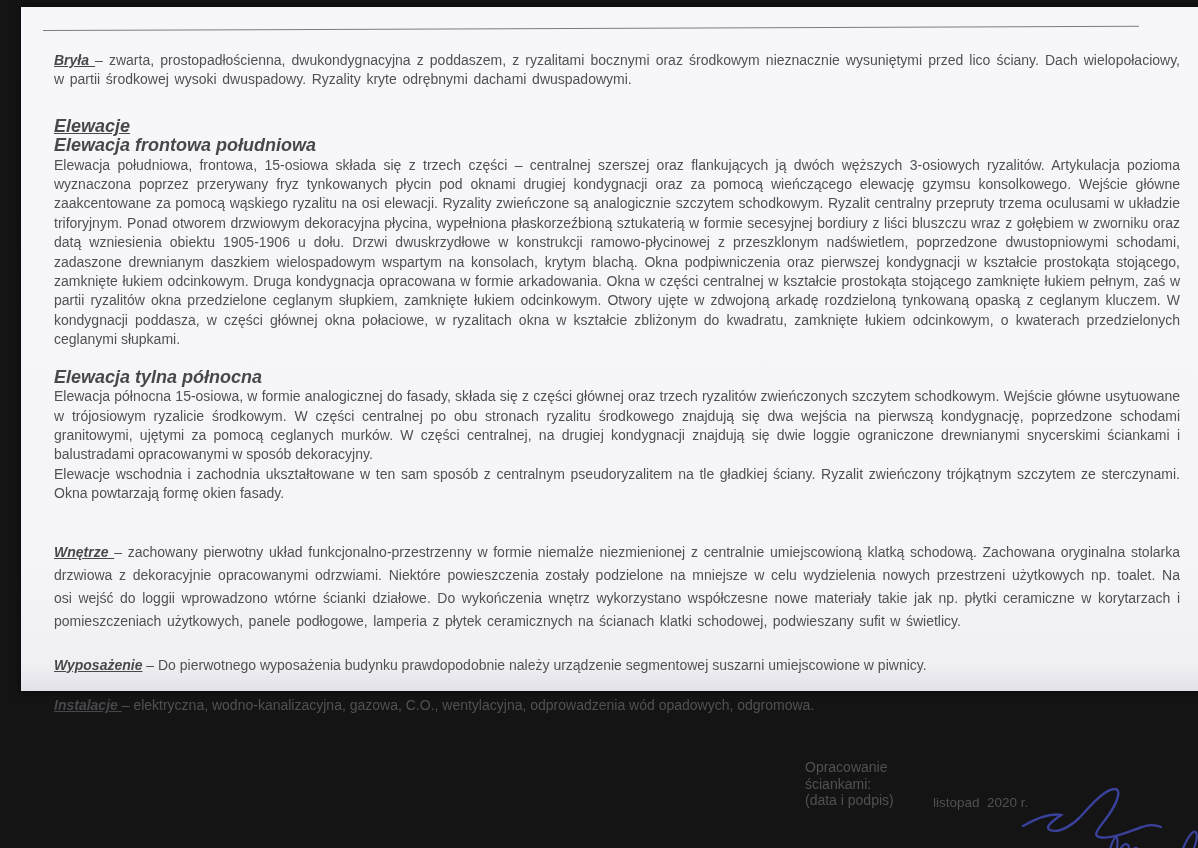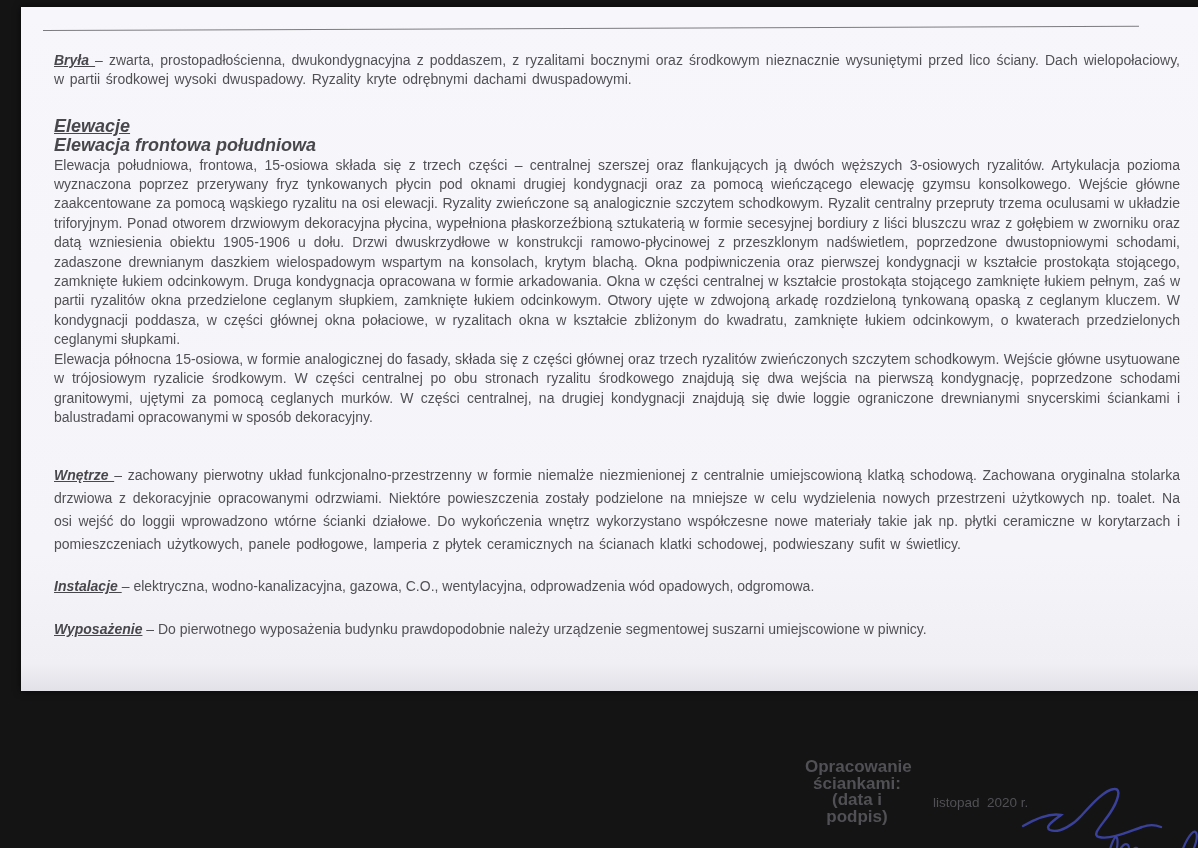--- a/index.html
+++ b/index.html
@@ -48,22 +48,22 @@
   #h-boczna  { margin-top:18px; }
   #p-wnetrze { margin-top:37px; line-height:23px; word-spacing:1.6px; }
   #p-wypos   { margin-top:23px; }
   #p-inst    { margin-top:21px; }
   .footer {
     position:absolute; left:784px; top:752px;
     display:flex; align-items:flex-start;
     color:#515155;
   }
   .footer-caption {
-    width:104px; text-align:center;
-    font-size:17px; line-height:16.5px;font-weight:bold;
+    width:104px; text-align:left;
+    font-size:14px; line-height:16.5px;
   }
   .sign-block {
     margin-left:24px;
     font-size:13.5px; line-height:17.6px;
     white-space:pre;
     position:relative;
   }
   .sig { position:absolute; pointer-events:none; }
   .sig svg { display:block; }
   #sig-1 { left:84px; top:-8px; }
@@ -77,28 +77,30 @@
 
   <div class="content">
 
     <p id="p-bryla"><span class="lead">Bryła </span><span>– zwarta, prostopadłościenna, dwukondygnacyjna z poddaszem, z ryzalitami bocznymi oraz środkowym nieznacznie wysuniętymi przed lico ściany. Dach wielopołaciowy, w partii środkowej wysoki dwuspadowy. Ryzality kryte odrębnymi dachami dwuspadowymi.</span></p>
 
     <h2 id="h-elewacje" class="sec-head underlined">Elewacje</h2>
 
     <h3 id="h-front" class="sec-head">Elewacja frontowa południowa</h3>
     <p id="p-front2">Elewacja południowa, frontowa, 15-osiowa składa się z trzech części – centralnej szerszej oraz flankujących ją dwóch węższych 3-osiowych ryzalitów. Artykulacja pozioma wyznaczona poprzez przerywany fryz tynkowanych płycin pod oknami drugiej kondygnacji oraz za pomocą wieńczącego elewację gzymsu konsolkowego. Wejście główne zaakcentowane za pomocą wąskiego ryzalitu na osi elewacji. Ryzality zwieńczone są analogicznie szczytem schodkowym. Ryzalit centralny przepruty trzema oculusami w układzie triforyjnym. Ponad otworem drzwiowym dekoracyjna płycina, wypełniona płaskorzeźbioną sztukaterią w formie secesyjnej bordiury z liści bluszczu wraz z gołębiem w zworniku oraz datą wzniesienia obiektu 1905-1906 u dołu. Drzwi dwuskrzydłowe w konstrukcji ramowo-płycinowej z przeszklonym nadświetlem, poprzedzone dwustopniowymi schodami, zadaszone drewnianym daszkiem wielospadowym wspartym na konsolach, krytym blachą. Okna podpiwniczenia oraz pierwszej kondygnacji w kształcie prostokąta stojącego, zamknięte łukiem odcinkowym. Druga kondygnacja opracowana w formie arkadowania. Okna w części centralnej w kształcie prostokąta stojącego zamknięte łukiem pełnym, zaś w partii ryzalitów okna przedzielone ceglanym słupkiem, zamknięte łukiem odcinkowym. Otwory ujęte w zdwojoną arkadę rozdzieloną tynkowaną opaską z ceglanym kluczem. W kondygnacji poddasza, w części głównej okna połaciowe, w ryzalitach okna w kształcie zbliżonym do kwadratu, zamknięte łukiem odcinkowym, o kwaterach przedzielonych ceglanymi słupkami.</p>
 
+    <h3 id="h-tylna" class="sec-head">Elewacja tylna północna</h3>
     <p id="p-tylna">Elewacja północna 15-osiowa, w formie analogicznej do fasady, składa się z części głównej oraz trzech ryzalitów zwieńczonych szczytem schodkowym. Wejście główne usytuowane w trójosiowym ryzalicie środkowym. W części centralnej po obu stronach ryzalitu środkowego znajdują się dwa wejścia na pierwszą kondygnację, poprzedzone schodami granitowymi, ujętymi za pomocą ceglanych murków. W części centralnej, na drugiej kondygnacji znajdują się dwie loggie ograniczone drewnianymi snycerskimi ściankami i balustradami opracowanymi w sposób dekoracyjny.</p>
 
+    <p id="p-boczna">Elewacje wschodnia i zachodnia ukształtowane w ten sam sposób z centralnym pseudoryzalitem na tle gładkiej ściany. Ryzalit zwieńczony trójkątnym szczytem ze sterczynami. Okna powtarzają formę okien fasady.</p>
 
     <p id="p-wnetrze"><span class="lead">Wnętrze </span><span>– zachowany pierwotny układ funkcjonalno-przestrzenny w formie niemalże niezmienionej z centralnie umiejscowioną klatką schodową. Zachowana oryginalna stolarka drzwiowa z dekoracyjnie opracowanymi odrzwiami. Niektóre powieszczenia zostały podzielone na mniejsze w celu wydzielenia nowych przestrzeni użytkowych np. toalet. Na osi wejść do loggii wprowadzono wtórne ścianki działowe. Do wykończenia wnętrz wykorzystano współczesne nowe materiały takie jak np. płytki ceramiczne w korytarzach i pomieszczeniach użytkowych, panele podłogowe, lamperia z płytek ceramicznych na ścianach klatki schodowej, podwieszany sufit w świetlicy.</span></p>
 
+    <p id="p-wypos"><span class="lead">Wyposażenie</span><span> – Do pierwotnego wyposażenia budynku prawdopodobnie należy urządzenie segmentowej suszarni umiejscowione w piwnicy.</span></p>
+
     <p id="p-inst"><span class="lead">Instalacje </span><span>– elektryczna, wodno-kanalizacyjna, gazowa, C.O., wentylacyjna, odprowadzenia wód opadowych, odgromowa.</span></p>
-
-    <p id="p-wypos"><span class="lead">Wyposażenie</span><span> – Do pierwotnego wyposażenia budynku prawdopodobnie należy urządzenie segmentowej suszarni umiejscowione w piwnicy.</span></p>
 
   </div>
 
   <div class="footer">
     <div class="footer-caption">
       <div>Opracowanie</div>
       <div>ściankami:</div>
       <div>(data i podpis)</div>
     </div>
     <div class="sign-block">

